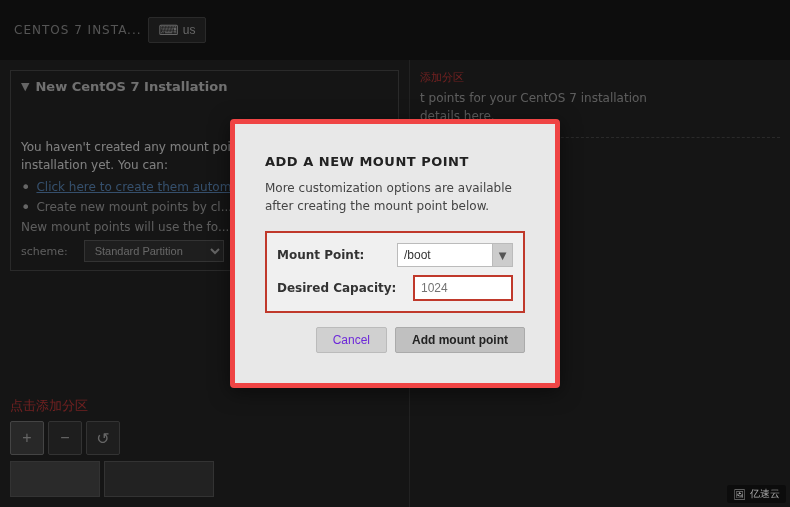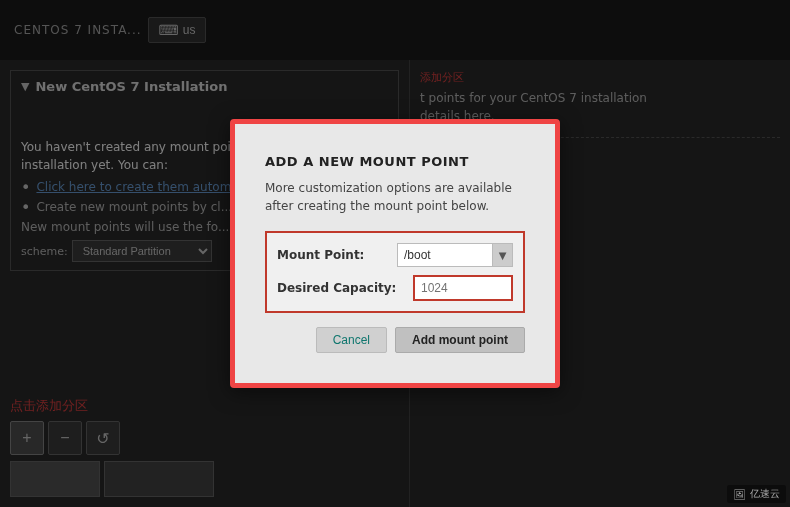--- a/index.html
+++ b/index.html
@@ -133,21 +133,21 @@
       cursor: pointer;
       font-size: 12px;
     }
     .bullet-text {
       color: #bbb;
       font-size: 12px;
     }
     .scheme-row {
       display: flex;
       align-items: center;
-      gap: 4px;
+      gap: 16px;
       margin-top: 6px;
     }
     .scheme-label {
       color: #bbb;
       font-size: 11px;
     }
     .scheme-select {
       background: #3c3c3c;
       border: 1px solid #666;
       color: #ccc;
@@ -304,21 +304,21 @@
       outline: none;
     }
     .dialog-buttons {
       display: flex;
       justify-content: flex-end;
       gap: 8px;
     }
     .btn-cancel {
       background: #d0d0d0;
       border: 1px solid #bbb;
-      color: #0f766e;
+      color: #6d28d9;
       padding: 5px 16px;
       font-size: 12px;
       cursor: pointer;
       border-radius: 2px;
     }
     .btn-add {
       background: #c0c0c0;
       border: 1px solid #aaa;
       color: #222;
       padding: 5px 16px;

